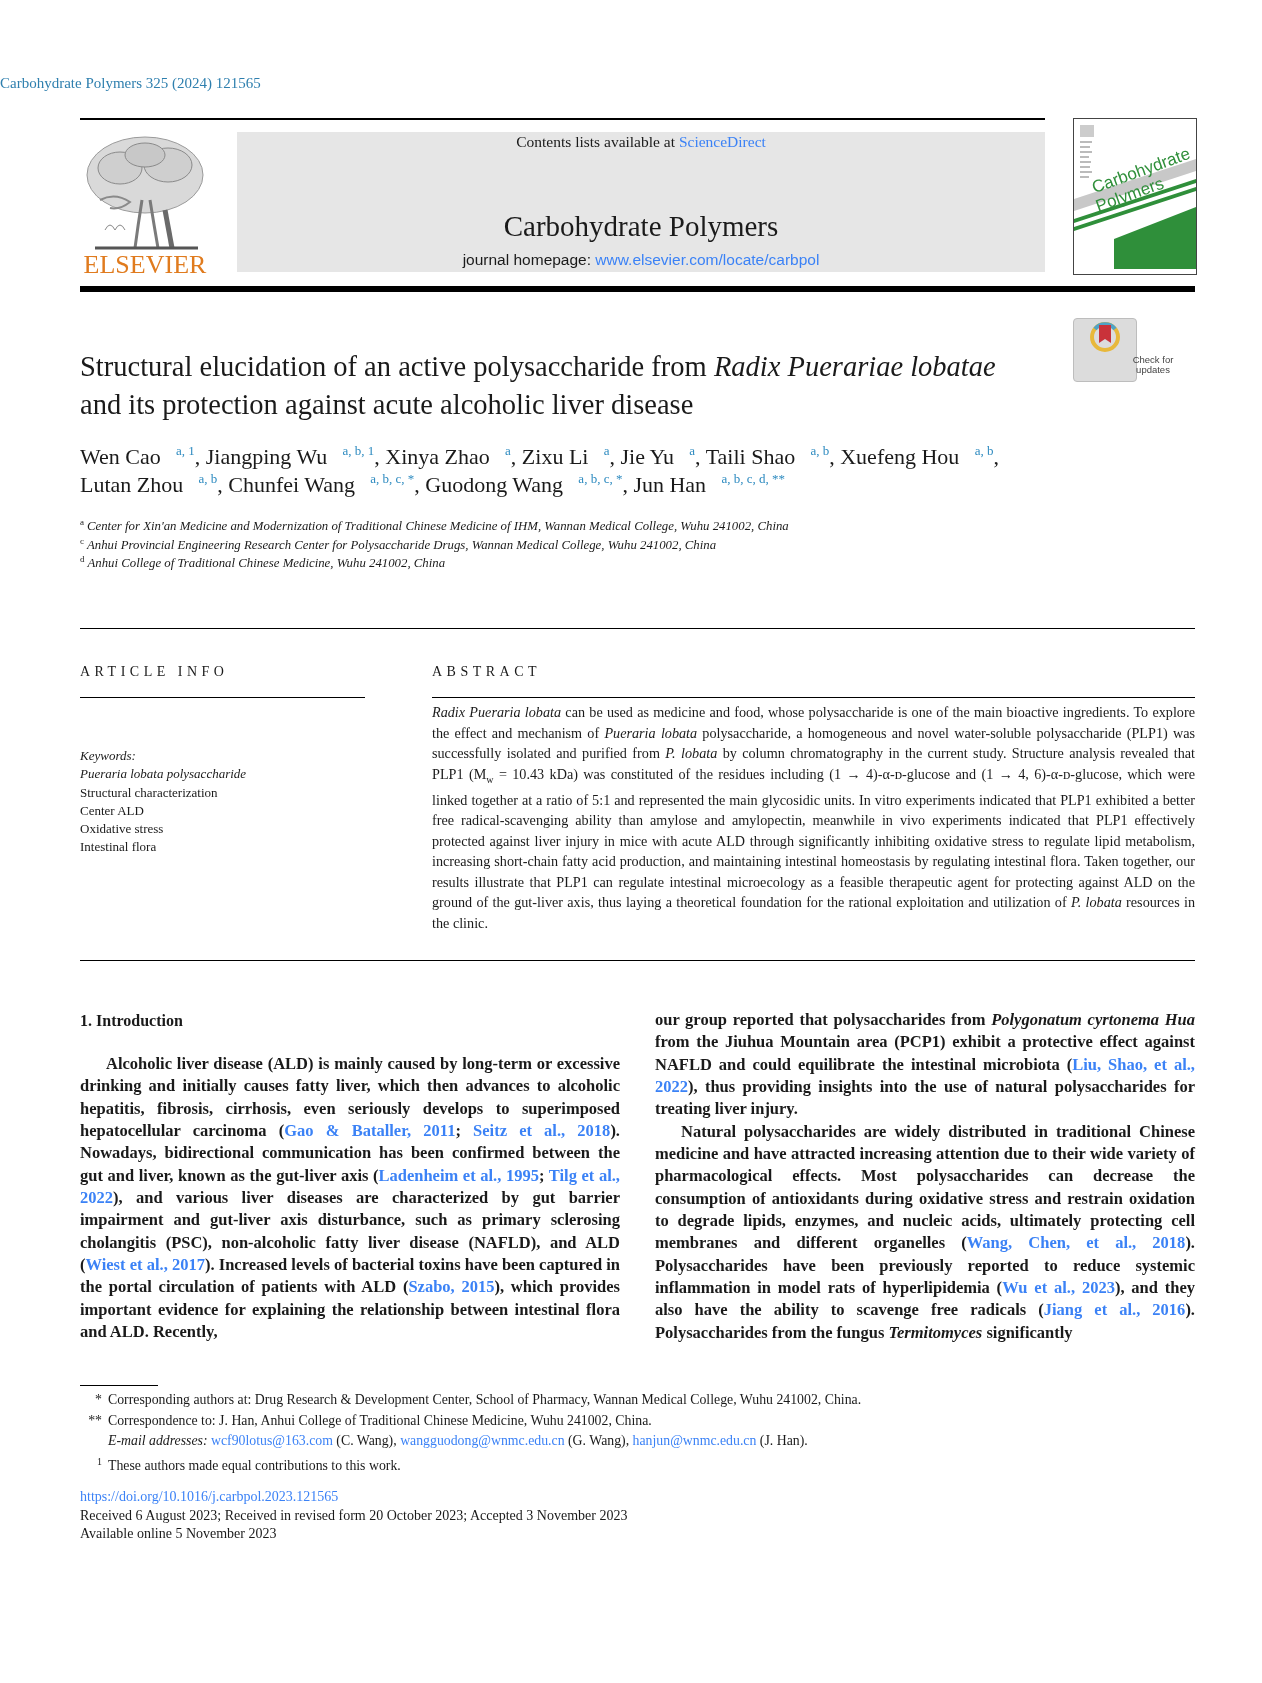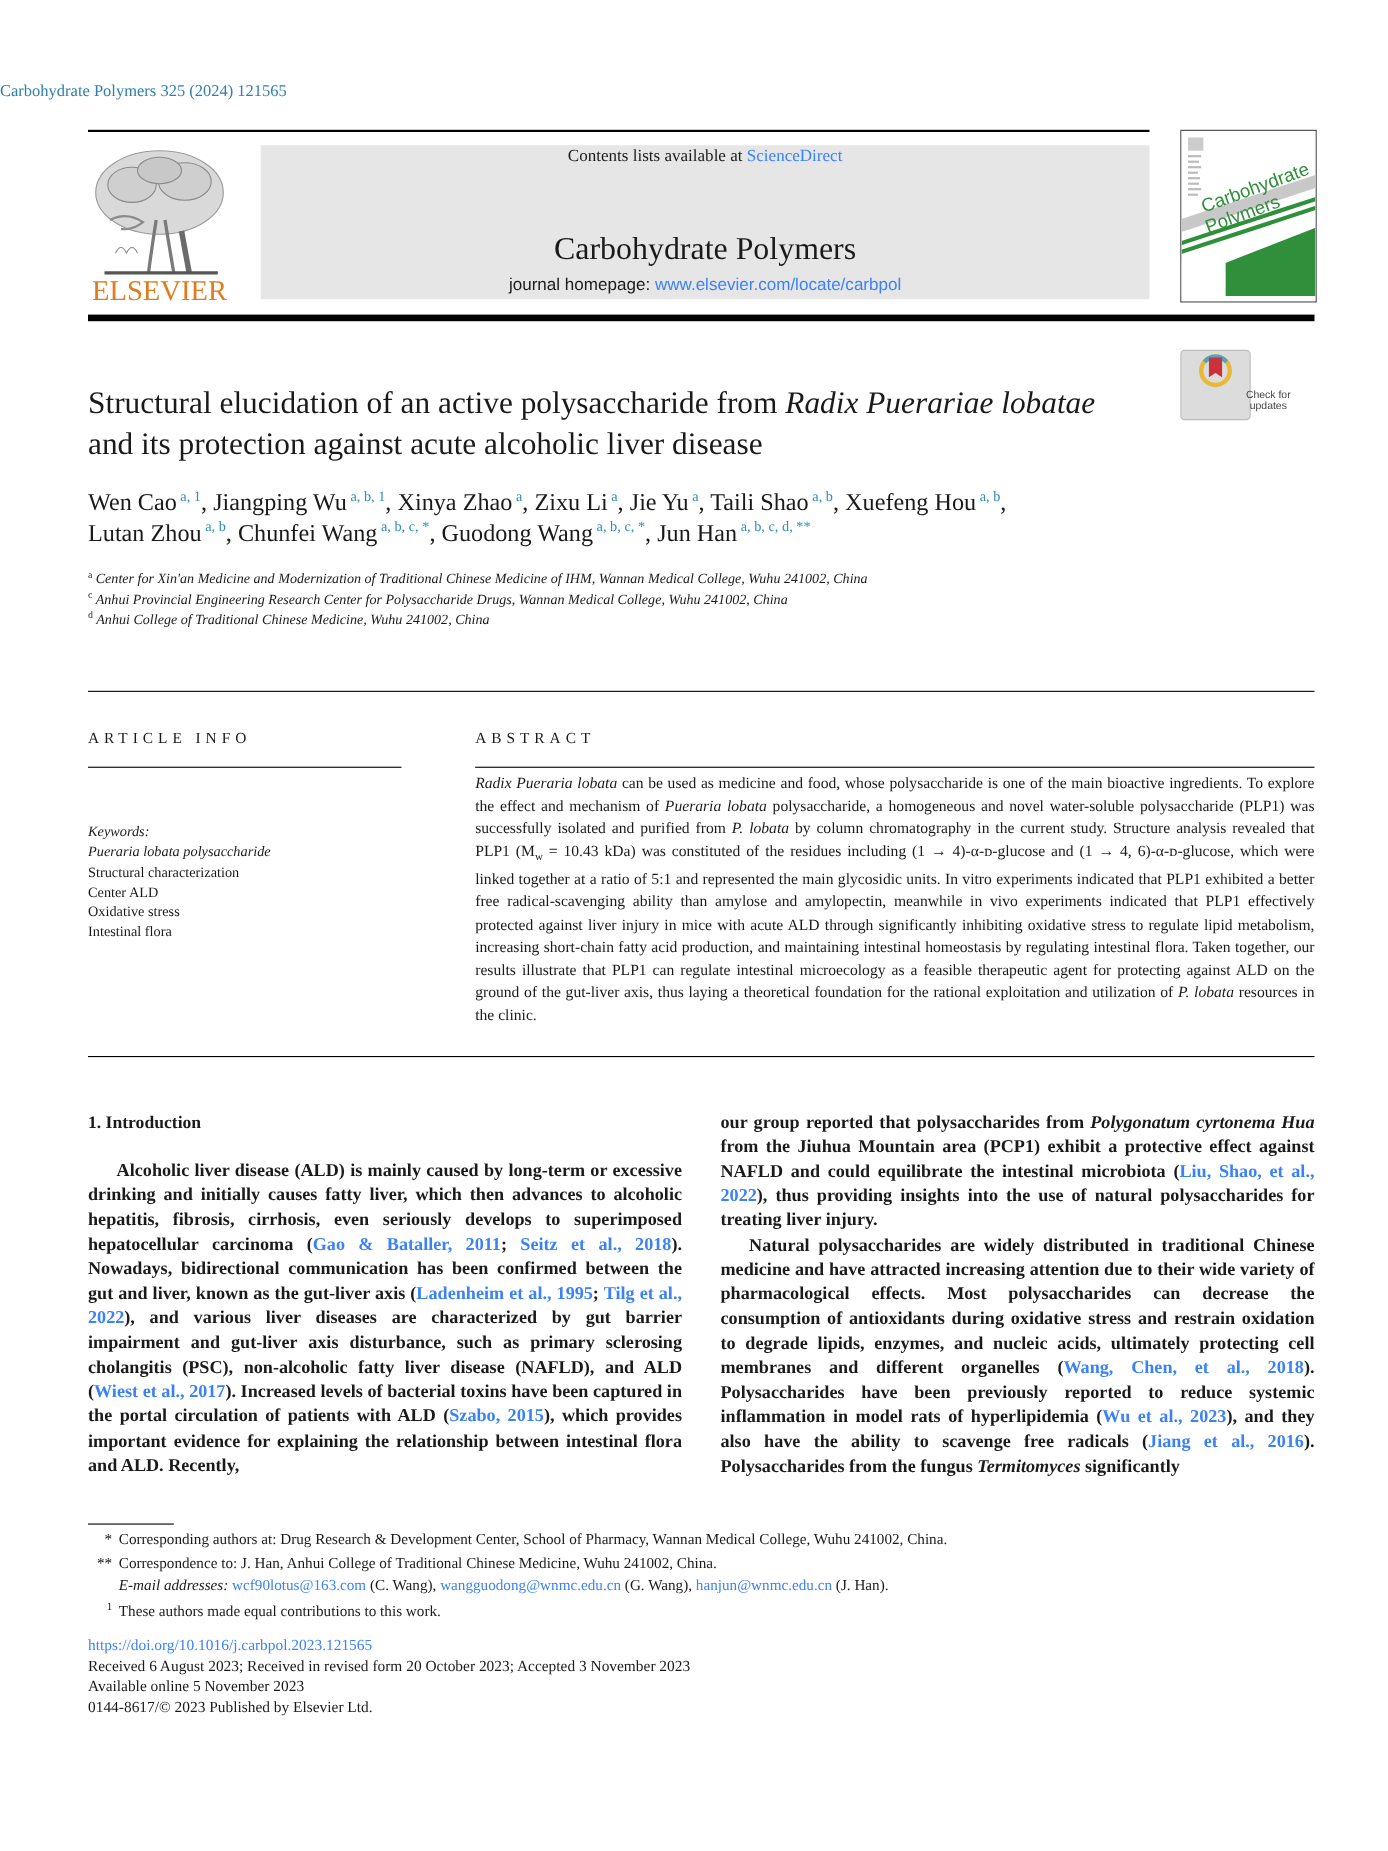--- a/index.html
+++ b/index.html
@@ -22,21 +22,21 @@
   #cover { left: 1073px; top: 118px; width: 122px; height: 155px; border: 1px solid #444; background: #fff; overflow: hidden; }
   #thick-rule { left: 80px; top: 286px; width: 1115px; height: 6px; background: #000; }
 
   
   #check-updates { left: 1073px; top: 318px; width: 62px; height: 62px; background: #dcdcdc; border-radius: 4px; border: 1px solid #bdbdbd; }
   #check-updates-text { left: 1073px; top: 355px; width: 64px; font-family: "Liberation Sans", "DejaVu Sans", sans-serif; font-size: 9.5px; text-align: center; color: #444; line-height: 10px; margin-left: 48px; }
 
   
   #article-title { left: 80px; top: 348px; width: 960px; font-size: 28.5px; line-height: 38px; }
   #authors { left: 80px; top: 443px; width: 1050px; font-size: 22px; line-height: 28px; }
-  #authors sup { font-size: 13px; color: #2e8bc0; vertical-align: 9px; line-height: 0; }
+  #authors sup { font-size: 13px; color: #2e8bc0; vertical-align: 9px; line-height: 0; margin-left: 12px; }
 
   
   #affiliations { left: 80px; top: 517px; width: 1000px; font-size: 12.8px; line-height: 18.5px; font-style: italic; }
   #affiliations sup { font-size: 9px; font-style: normal; vertical-align: 5px; line-height: 0; margin-right: 3px; }
 
   #mid-rule { left: 80px; top: 628px; width: 1115px; height: 1.2px; background: #000; }
 
   
   .section-cap { font-size: 14px; letter-spacing: 4.5px; }
   #article-info-head { left: 80px; top: 664px; }
@@ -175,14 +175,13 @@
   <div><span class="mark">*</span><span>Corresponding authors at: Drug Research &amp; Development Center, School of Pharmacy, Wannan Medical College, Wuhu 241002, China.</span></div>
   <div><span class="mark">**</span><span>Correspondence to: J. Han, Anhui College of Traditional Chinese Medicine, Wuhu 241002, China.</span></div>
   <div style="padding-left:28px"><i>E-mail addresses:</i> <span id="email-list"><a class="link">wcf90lotus@163.com</a><span> (C. Wang), </span><a class="link">wangguodong@wnmc.edu.cn</a><span> (G. Wang), </span><a class="link">hanjun@wnmc.edu.cn</a><span> (J. Han).</span></span></div>
   <div><span class="mark" style="font-size:10px;vertical-align:5px">1</span><span>These authors made equal contributions to this work.</span></div>
 </div>
 
 <div id="pubinfo" class="abs">
   <div><a class="link">https://doi.org/10.1016/j.carbpol.2023.121565</a></div>
   <div>Received 6 August 2023; Received in revised form 20 October 2023; Accepted 3 November 2023</div>
   <div>Available online 5 November 2023</div>
-  <div>0144-8617/© 2023 Published by Elsevier Ltd.</div>
 </div>
 
 </body></html>

